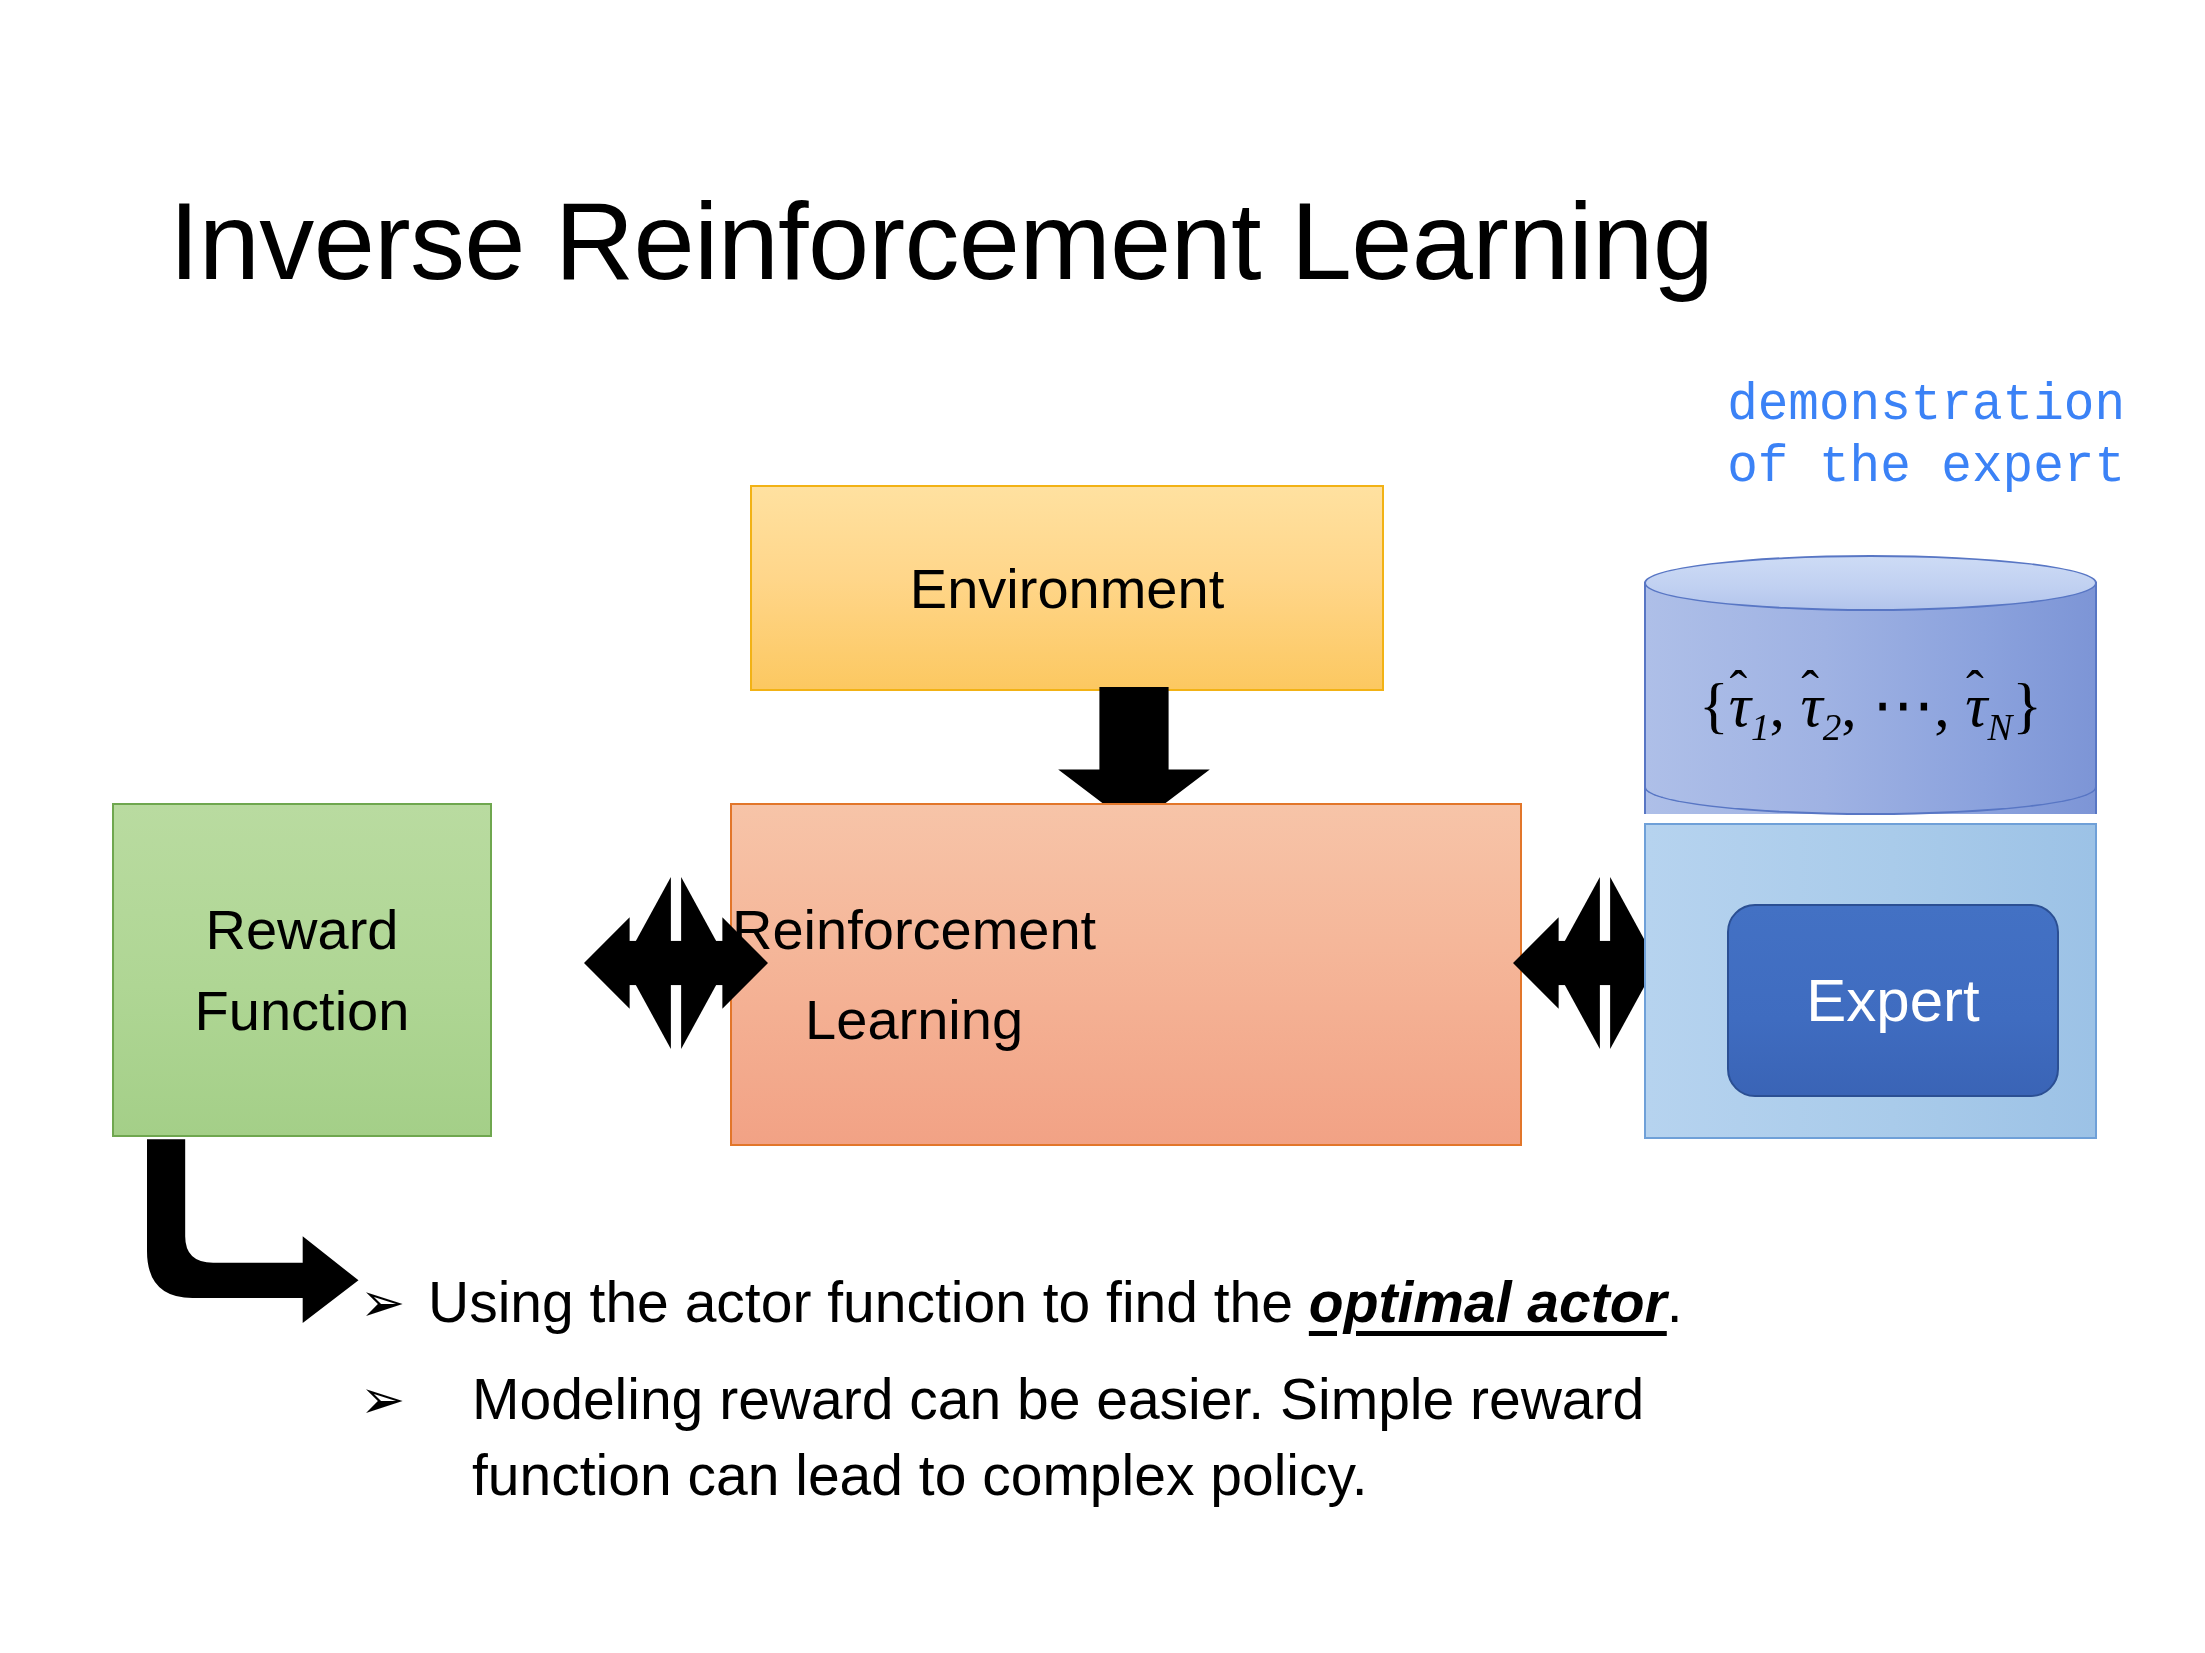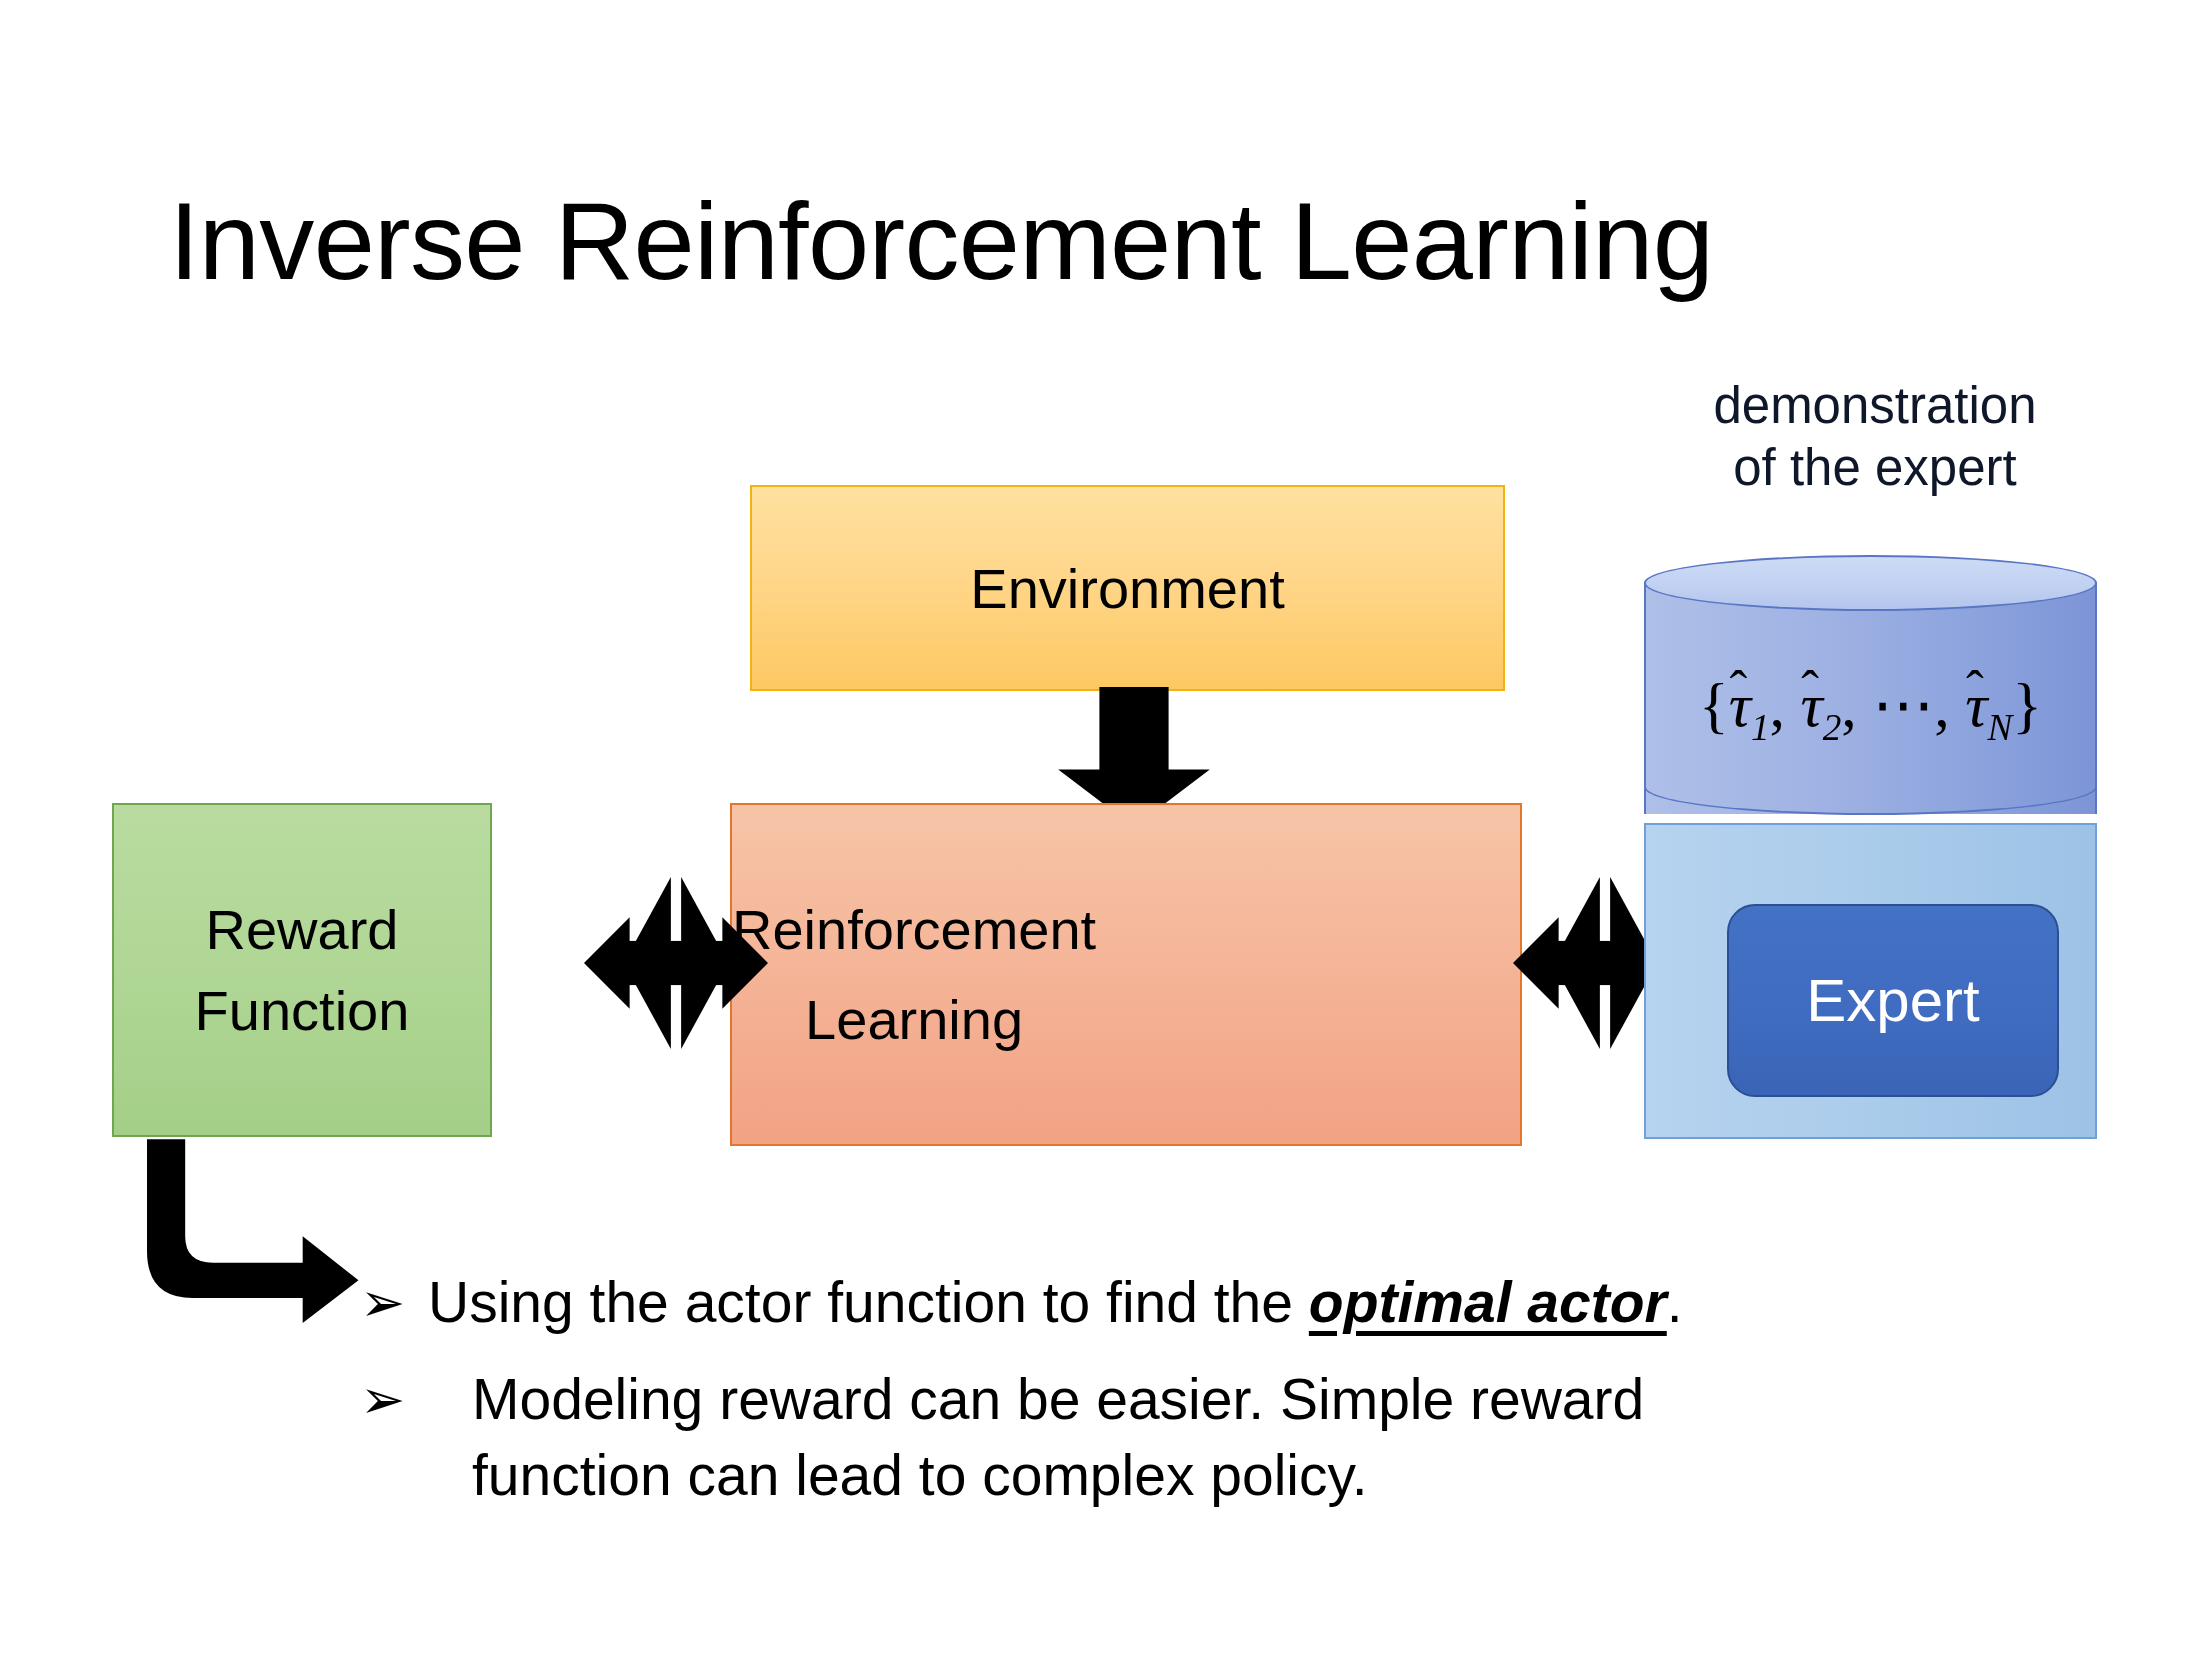--- a/index.html
+++ b/index.html
@@ -34,21 +34,21 @@
     letter-spacing: -0.7px;
     white-space: nowrap;
     color: #000;
   }
 
   
   #env-box {
     position: absolute;
     left: 750px;
     top: 485px;
-    width: 755px;
+    width: 634px;
     height: 206px;
     box-sizing: border-box;
     background: linear-gradient(to bottom, #ffe1a0 0%, #ffd68a 45%, #fcc861 100%);
     border: 2.9px solid #f2b215;
     display: flex;
     align-items: center;
     justify-content: center;
   }
   #env-box .boxlabel {
     font-size: 56px;
@@ -124,24 +124,25 @@
     width: 235px;
     height: 221px;
   }
 
   
   #demo-caption {
     position: absolute;
     left: 1625px;
     top: 375px;
     width: 500px;
-    text-align: center;
+    text-align: right;
     font-size: 51px;
     line-height: 62px;
-    color: #0f172a;
+    color: #3b82f6;
+    font-family: Liberation Mono, monospace;
   }
 
   
   #expert-panel {
     position: absolute;
     left: 1644px;
     top: 823px;
     width: 453px;
     height: 316px;
     box-sizing: border-box;

